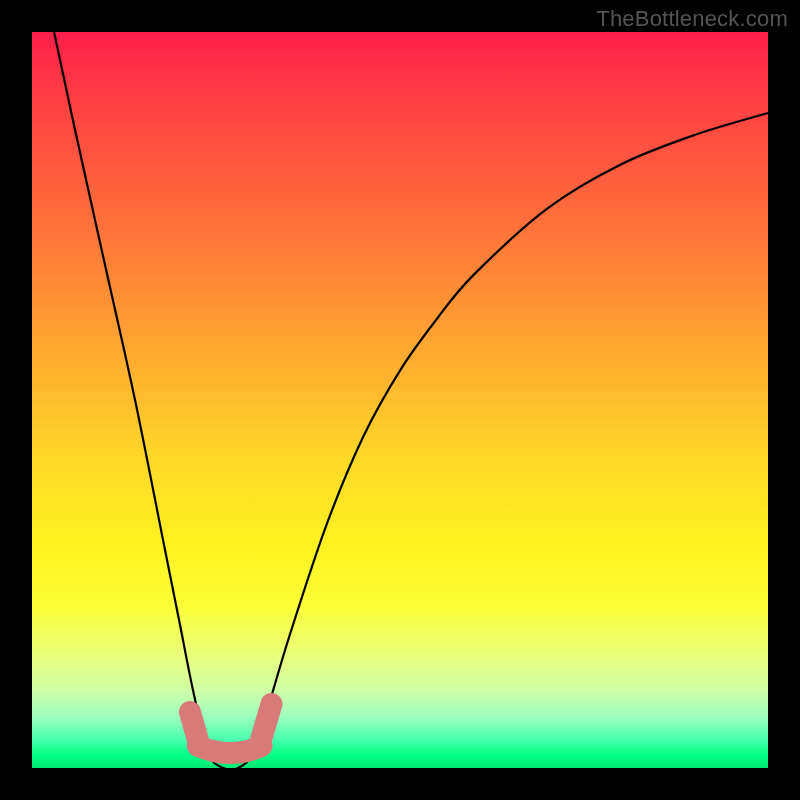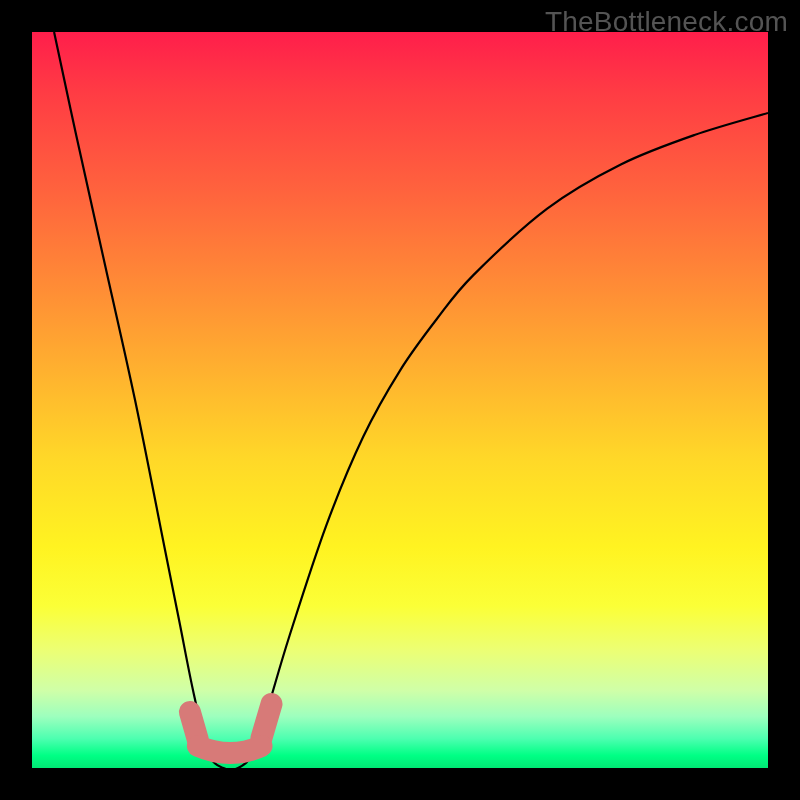--- a/index.html
+++ b/index.html
@@ -11,21 +11,21 @@
     left: 0; top: 0;
     width: 800px; height: 800px;
     background: #000;
   }
 
   .watermark {
     position: absolute;
     top: 6px;
     right: 12px;
     color: #545454;
-    font-size: 28px;
+    font-size: 22px;
     font-family: Arial, sans-serif;
     letter-spacing: 0.2px;
   }
 
   .plot {
     position: absolute;
     left: 32px;
     top: 32px;
     width: 736px;
     height: 736px;

